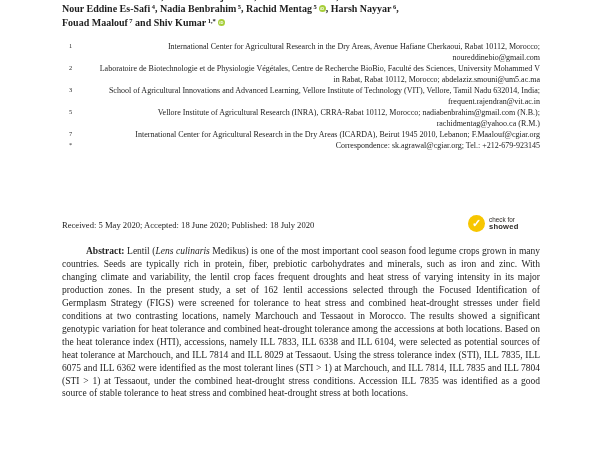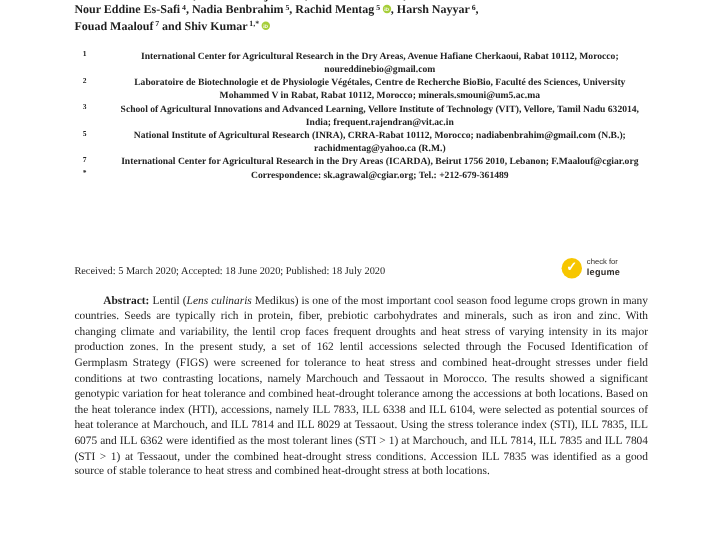--- a/index.html
+++ b/index.html
@@ -27,21 +27,21 @@
     font-family: "Liberation Sans", sans-serif;
     font-size: 4px; line-height: 7px; text-align: center; font-weight: bold;
     position: relative; top: -2px; margin-left: 2px;
     cursor: pointer;
   }
 
   .affils {
     position: absolute; left: 62px; top: 41px; width: 478px;
     font-size: 8px; line-height: 11px; color: #222222;
   }
-  .affil { position: relative; padding-left: 31px; text-align: center; font-weight: bold; }
+  .affil { position: relative; padding-left: 31px; text-align: right; }
   .affil-num { position: absolute; left: 7px; top: -1px; font-size: 6.3px; }
 
   .dates {
     position: absolute; left: 62px; top: 220px; width: 400px;
     font-size: 8.6px; color: #222222;
   }
 
   .badge {
     position: absolute; left: 468px; top: 211px; width: 72px; height: 24px;
     display: flex; align-items: center; gap: 4px; cursor: pointer;
@@ -73,34 +73,34 @@
 <div class="page">
 
   <div class="clip-prev">
     <span>Noureddine El Haddad, Karthika Rajendran, Abdelaziz Smouni,</span>
   </div>
 
   <div class="authors" id="authors"><span>Nour Eddine Es-Safi</span><span class="sup">4</span><span>, Nadia Benbrahim</span><span class="sup">5</span><span>, Rachid Mentag</span><span class="sup">5</span><span class="orcid">iD</span><span>, Harsh Nayyar</span><span class="sup">6</span><span>,</span><br><span>Fouad Maalouf</span><span class="sup">7</span><span> and Shiv Kumar</span><span class="sup">1,*</span><span class="orcid">iD</span></div>
 
   <div class="affils" id="affils">
       <div class="affil"><span class="affil-num">1</span><span>International Center for Agricultural Research in the Dry Areas, Avenue Hafiane Cherkaoui, Rabat 10112, Morocco; noureddinebio@gmail.com</span></div>
-      <div class="affil"><span class="affil-num">2</span><span>Laboratoire de Biotechnologie et de Physiologie Végétales, Centre de Recherche BioBio, Faculté des Sciences, University Mohammed V in Rabat, Rabat 10112, Morocco; minerals.smouni@um5.ac.ma</span></div>
+      <div class="affil"><span class="affil-num">2</span><span>Laboratoire de Biotechnologie et de Physiologie Végétales, Centre de Recherche BioBio, Faculté des Sciences, University Mohammed V in Rabat, Rabat 10112, Morocco; abdelaziz.smouni@um5.ac.ma</span></div>
       <div class="affil"><span class="affil-num">3</span><span>School of Agricultural Innovations and Advanced Learning, Vellore Institute of Technology (VIT), Vellore, Tamil Nadu 632014, India; frequent.rajendran@vit.ac.in</span></div>
-      <div class="affil"><span class="affil-num">5</span><span>National Institute of Agricultural Research (INRA), CRRA-Rabat 10112, Morocco; nadiabenbrahim@gmail.com (N.B.); rachidmentag@yahoo.ca (R.M.)</span></div>
-      <div class="affil"><span class="affil-num">7</span><span>International Center for Agricultural Research in the Dry Areas (ICARDA), Beirut 1756 2010, Lebanon; F.Maalouf@cgiar.org</span></div>
-      <div class="affil"><span class="affil-num">*</span><span>Correspondence: sk.agrawal@cgiar.org; Tel.: +212-679-361489</span></div>
+      <div class="affil"><span class="affil-num">5</span><span>Vellore Institute of Agricultural Research (INRA), CRRA-Rabat 10112, Morocco; nadiabenbrahim@gmail.com (N.B.); rachidmentag@yahoo.ca (R.M.)</span></div>
+      <div class="affil"><span class="affil-num">7</span><span>International Center for Agricultural Research in the Dry Areas (ICARDA), Beirut 1945 2010, Lebanon; F.Maalouf@cgiar.org</span></div>
+      <div class="affil"><span class="affil-num">*</span><span>Correspondence: sk.agrawal@cgiar.org; Tel.: +212-679-923145</span></div>
     </div>
 
   <div class="dates">
-    <span>Received: 5 March 2020; Accepted: 18 June 2020; Published: 18 July 2020</span>
+    <span>Received: 5 May 2020; Accepted: 18 June 2020; Published: 18 July 2020</span>
   </div>
 
   <div class="badge">
     <span class="badge-circle">✓</span>
     <span class="badge-text">
       <span>check for</span><br>
-      <span class="b">legume</span>
+      <span class="b">showed</span>
     </span>
   </div>
 
   <p class="abstract"><b>Abstract:</b><span> Lentil (</span><i>Lens culinaris</i><span> Medikus) is one of the most important cool season food legume crops grown in many countries. Seeds are typically rich in protein, fiber, prebiotic carbohydrates and minerals, such as iron and zinc. With changing climate and variability, the lentil crop faces frequent droughts and heat stress of varying intensity in its major production zones. In the present study, a set of 162 lentil accessions selected through the Focused Identification of Germplasm Strategy (FIGS) were screened for tolerance to heat stress and combined heat-drought stresses under field conditions at two contrasting locations, namely Marchouch and Tessaout in Morocco. The results showed a significant genotypic variation for heat tolerance and combined heat-drought tolerance among the accessions at both locations. Based on the heat tolerance index (HTI), accessions, namely ILL 7833, ILL 6338 and ILL 6104, were selected as potential sources of heat tolerance at Marchouch, and ILL 7814 and ILL 8029 at Tessaout. Using the stress tolerance index (STI), ILL 7835, ILL 6075 and ILL 6362 were identified as the most tolerant lines (STI &gt; 1) at Marchouch, and ILL 7814, ILL 7835 and ILL 7804 (STI &gt; 1) at Tessaout, under the combined heat-drought stress conditions. Accession ILL 7835 was identified as a good source of stable tolerance to heat stress and combined heat-drought stress at both locations.</span></p>
 
 </div>
 
 </body></html>

